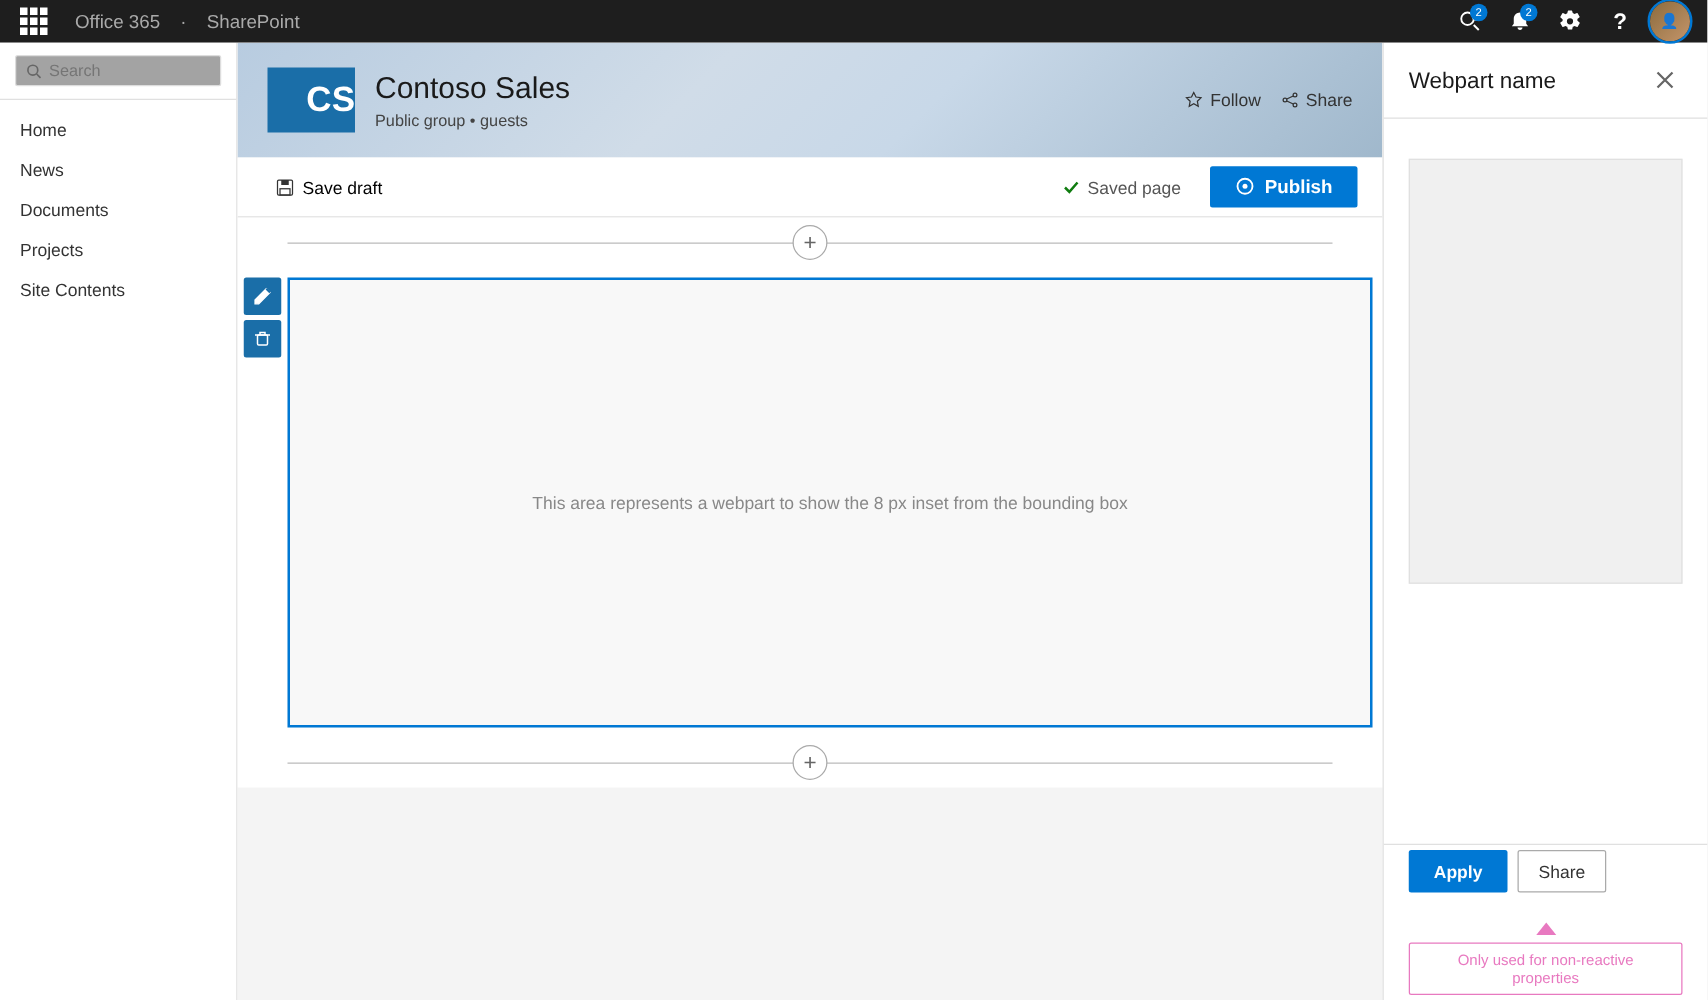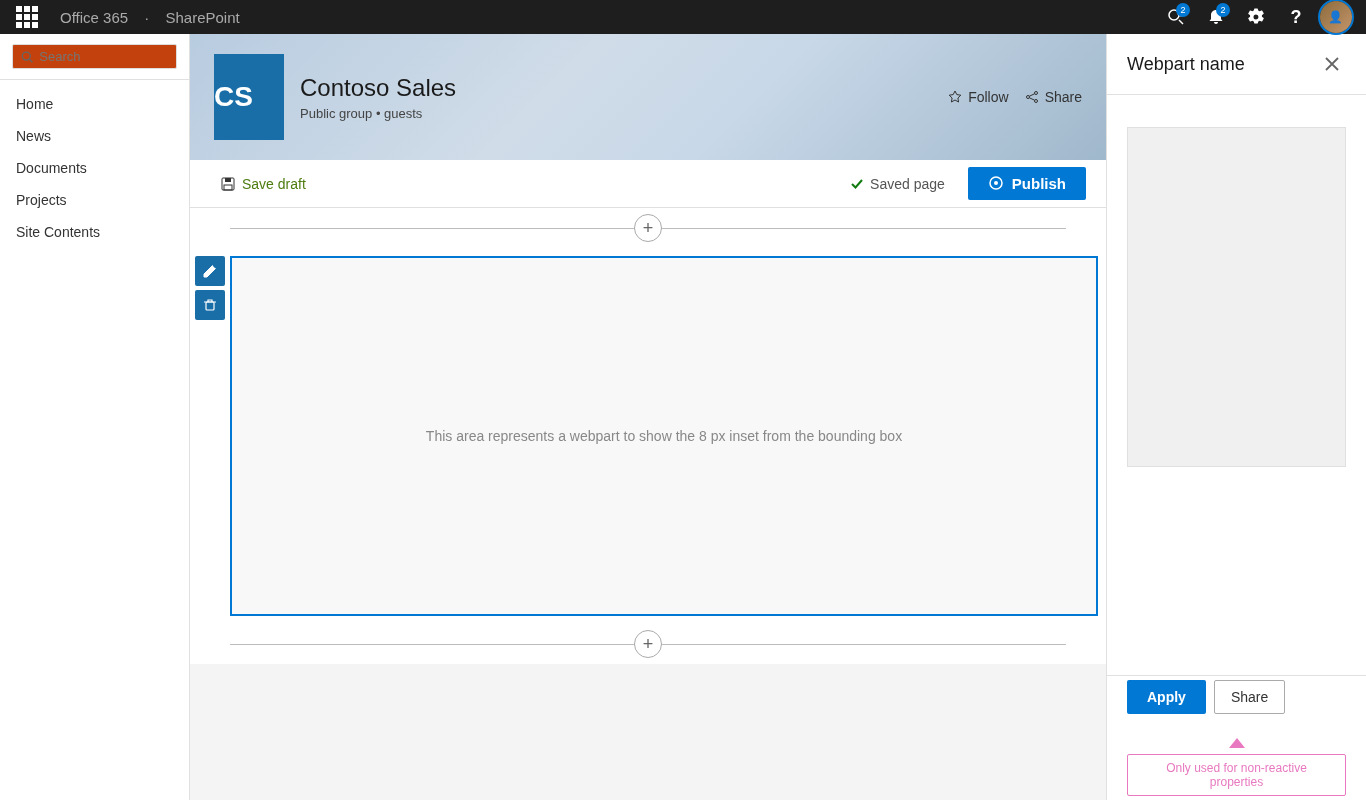--- a/index.html
+++ b/index.html
@@ -66,21 +66,21 @@
       display: flex;
       flex-direction: column;
       flex-shrink: 0;
     }
     .sidebar-search {
       padding: 10px 12px;
       border-bottom: 1px solid #e0e0e0;
     }
     .sidebar-search-inner {
       display: flex; align-items: center;
-      background: #c2410c; border: 1px solid #ddd;
+      background: #a3a3a3; border: 1px solid #ddd;
       border-radius: 2px; padding: 4px 8px;
     }
     .sidebar-search-inner input {
       border: none; background: transparent; outline: none;
       font-size: 13px; width: 100%;
     }
     .sidebar-nav { padding: 8px 0; }
     .sidebar-item {
       padding: 8px 16px;
       color: #333;
@@ -103,23 +103,23 @@
       background: linear-gradient(135deg, #b8cce0 0%, #d0dce8 40%, #c8d8e8 60%, #a0b8cc 100%);
       padding: 20px 24px;
       display: flex;
       align-items: center;
       justify-content: space-between;
       flex-shrink: 0;
       min-height: 80px;
     }
     .site-logo-area { display: flex; align-items: center; gap: 16px; }
     .site-logo {
-      width: 70px; height: 86px;
+      width: 70px; height: 52px;
       background: #1a6ea8;
-      display: flex; align-items: center; justify-content: flex-start;
+      display: flex; align-items: center; justify-content: flex-end;
       color: #fff; font-size: 28px; font-weight: 600;
       flex-shrink: 0;
     }
     .site-title { font-size: 24px; font-weight: 300; color: #1a1a1a; }
     .site-subtitle { font-size: 13px; color: #444; margin-top: 4px; }
     .site-header-actions { display: flex; gap: 16px; align-items: center; }
     .site-action-btn {
       display: flex; align-items: center; gap: 6px;
       color: #333; cursor: pointer; font-size: 14px;
       background: none; border: none;
@@ -132,21 +132,21 @@
       display: flex;
       align-items: center;
       padding: 0 20px;
       height: 48px;
       flex-shrink: 0;
       justify-content: space-between;
     }
     .toolbar-left { display: flex; align-items: center; gap: 8px; }
     .save-draft-btn {
       display: flex; align-items: center; gap: 6px;
-      color: #4d7c0f; cursor: pointer; font-size: 14px;
+      color: #000000; cursor: pointer; font-size: 14px;
       background: none; border: none; padding: 6px 10px;
     }
     .toolbar-right { display: flex; align-items: center; gap: 23px; }
     .saved-indicator { display: flex; align-items: center; gap: 6px; color: #555; font-size: 14px; }
     .publish-btn {
       background: #0078d4; color: #fff;
       border: none; padding: 8px 20px;
       font-size: 15px; cursor: pointer; font-weight: 600;
       display: flex; align-items: flex-start; gap: 8px;
       border-radius: 2px;

